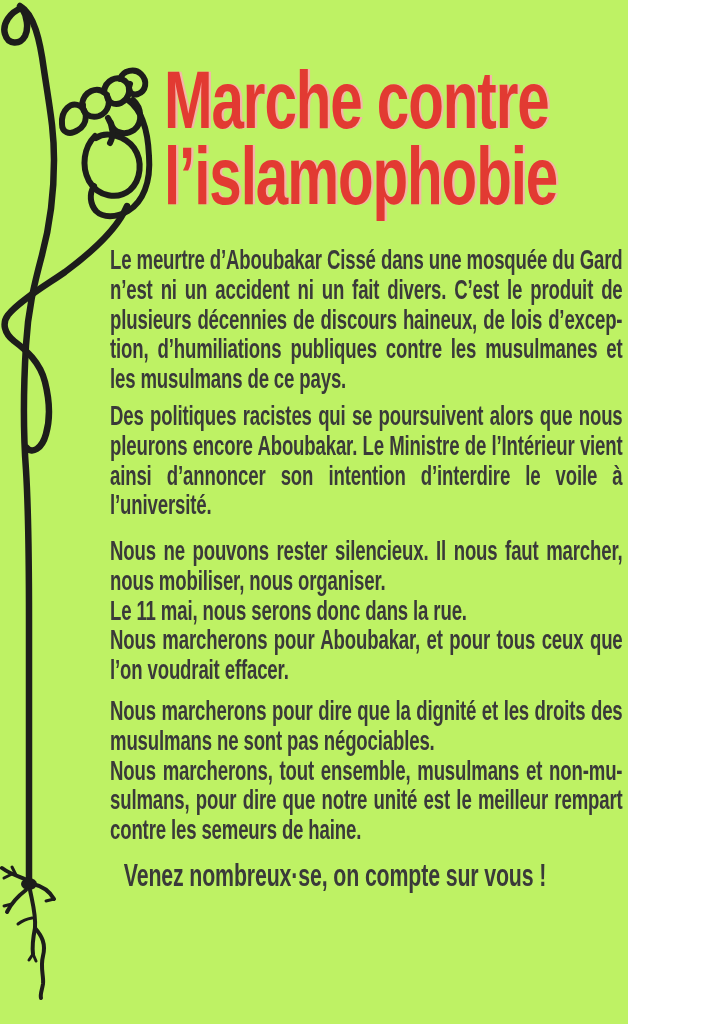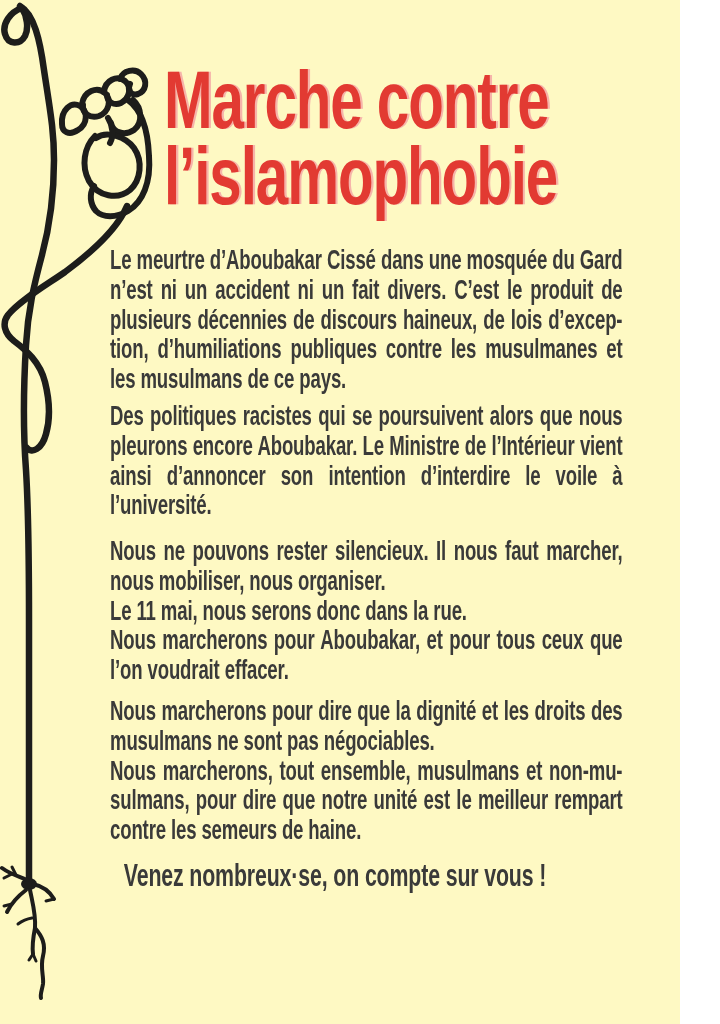--- a/index.html
+++ b/index.html
@@ -1,20 +1,20 @@
 <!DOCTYPE html>
 <html lang="fr"><head>
 <meta charset="utf-8">
 <style>
   html, body { margin: 0; padding: 0; background: #ffffff; }
   body {
     width: 720px; height: 1024px; overflow: hidden;
     font-family: "Liberation Sans", sans-serif;
   }
-  .page { position: relative; width: 680px; height: 1024px; background: #fef9c3; }
+  .page { position: relative; width: 628px; height: 1024px; background: #bef264; }
 
   .illustration {
     position: absolute; left: 0; top: 0; width: 170px; height: 1024px;
   }
 
   .title {
     position: absolute; left: 164px; top: 62px; margin: 0;
     font-size: 81px; line-height: 76px; font-weight: 700;
     color: #e23a32; letter-spacing: -1.5px; white-space: nowrap;
     transform: scaleX(0.72); transform-origin: 0 0;

